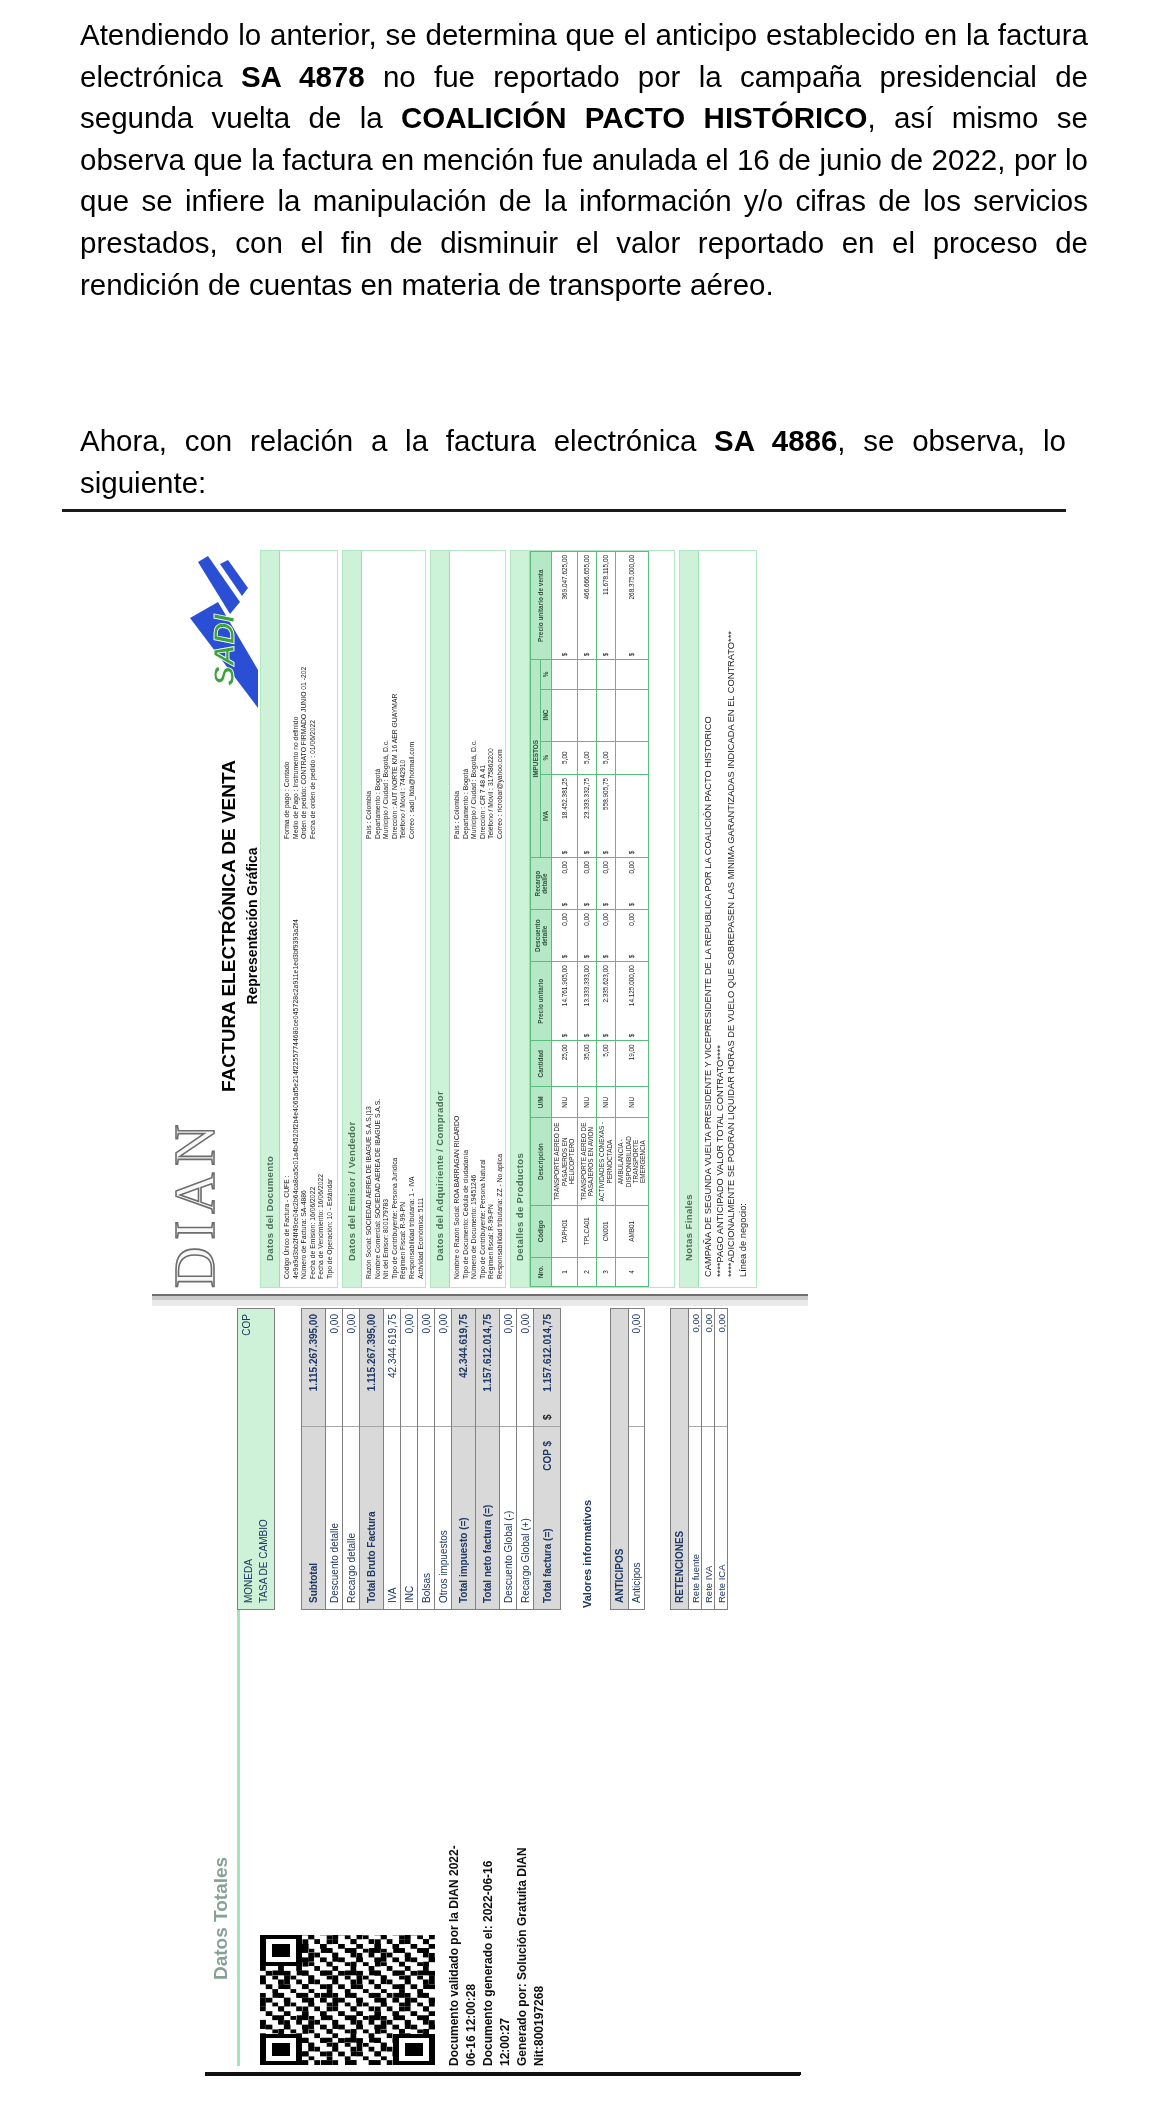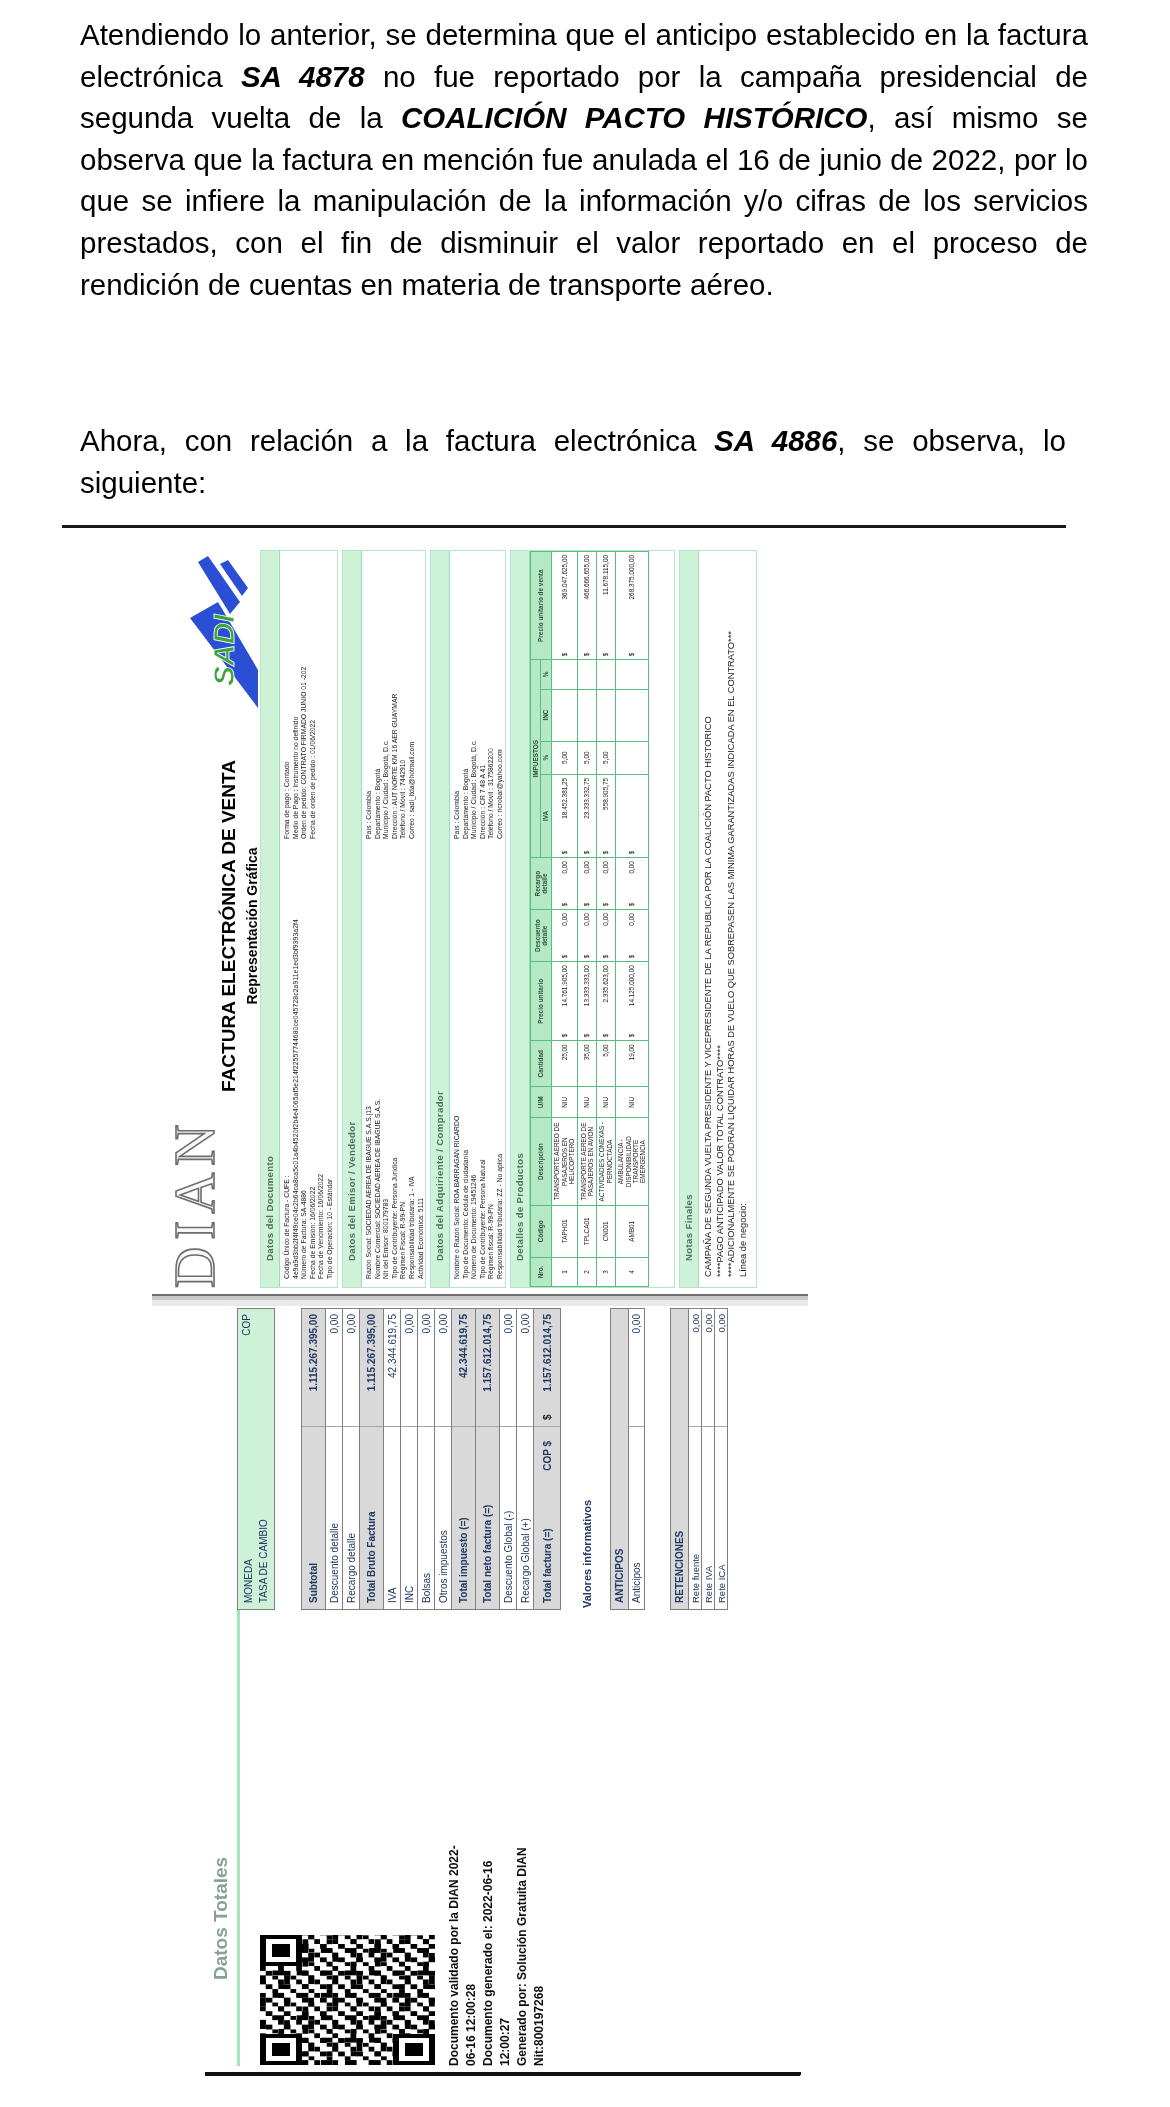--- a/index.html
+++ b/index.html
@@ -9,24 +9,24 @@
   }
   
   .para{
     position:absolute;left:80px;width:1008px;
     font-size:29.5px;line-height:41.6px;color:#000;
     text-align:justify;text-justify:inter-word;
   }
   #para1{top:14px;}
   #para2wrap{
     position:absolute;left:62px;top:420px;width:1004px;
-    border-bottom:3px solid #1a1a1a;padding-bottom:22px;
+    border-bottom:3px solid #1a1a1a;padding-bottom:6px;
   }
   #para2{position:static;margin-left:18px;width:986px;}
-  .b{font-weight:bold;font-style:italic;}
+  .b{font-weight:bold;}
 
   
   #pic-top-shadow{position:absolute;left:162px;top:531px;width:636px;height:9px;background:#ececec;}
   #pic-junction{position:absolute;left:152px;top:1294px;width:656px;height:12px;
     background:linear-gradient(#6f6f6f 0 2px,#c9c9c9 2px 6px,#e9e9e9 6px 12px);}
   #pic-black-line{position:absolute;left:205px;top:2072px;width:596px;height:3px;background:#101010;}
 
   .rot-wrap{position:absolute;overflow:visible;}
   .rot-ccw{position:absolute;left:0;top:0;transform-origin:0 0;transform:rotate(-90deg) translateX(-100%);}
 

